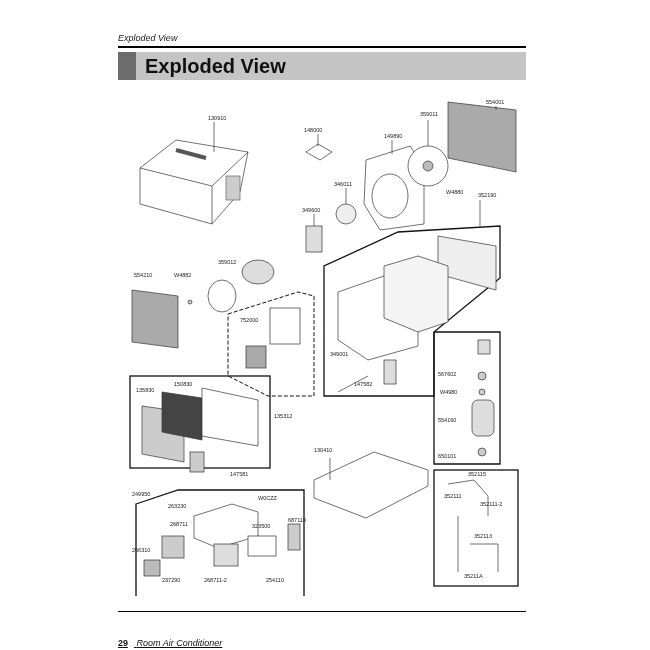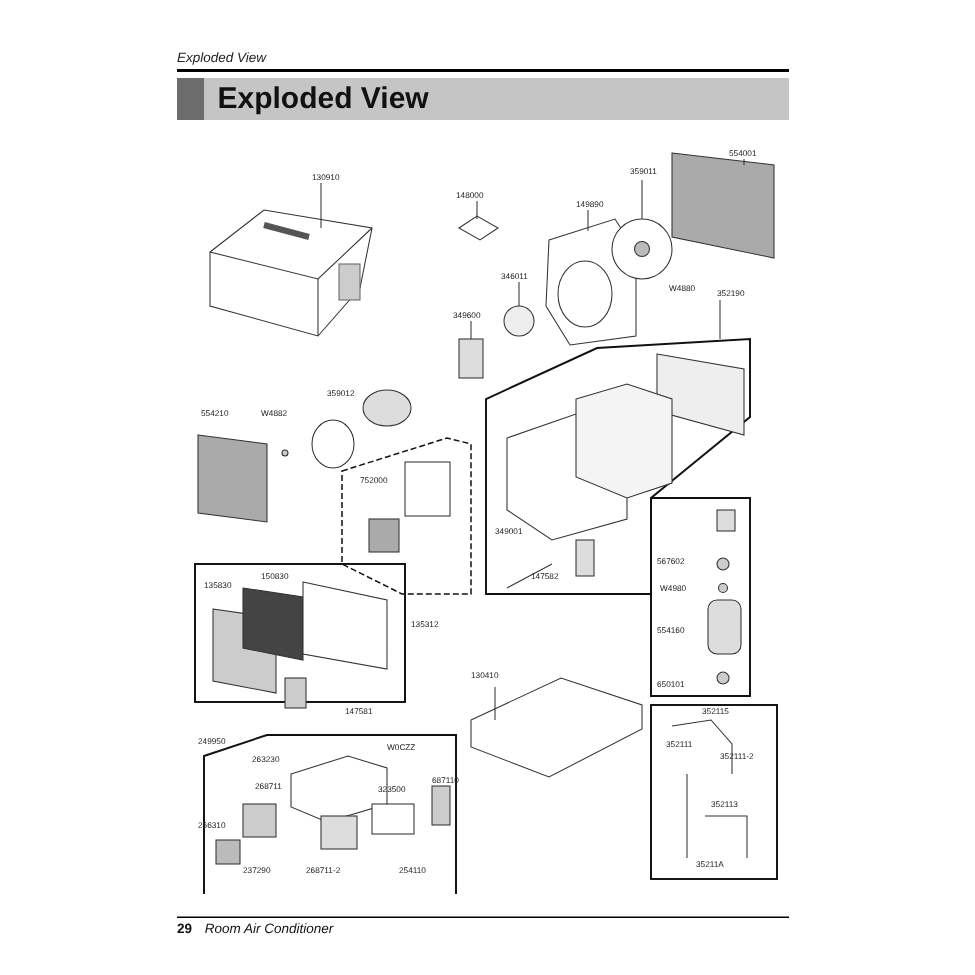--- a/index.html
+++ b/index.html
@@ -4,21 +4,21 @@
   <style>
     html, body { margin: 0; padding: 0; background: #ffffff; }
     body { width: 650px; height: 650px; position: relative; overflow: hidden; font-family: "Liberation Sans", sans-serif; color: #000; }
     .running-header { position: absolute; left: 118px; top: 33px; font-size: 9px; font-style: italic; color: #222; }
     .header-rule { position: absolute; left: 118px; top: 46px; width: 408px; height: 1.5px; background: #000; }
     .title-bar { position: absolute; left: 118px; top: 52px; width: 408px; height: 28px; background: #c6c5c6; }
     .title-accent { position: absolute; left: 0; top: 0; width: 18px; height: 28px; background: #6d6c6d; }
     .title-text { position: absolute; left: 27px; top: 3px; font-size: 20px; font-weight: bold; color: #111; }
     .diagram { position: absolute; left: 118px; top: 96px; width: 412px; height: 500px; }
     .footer-rule { position: absolute; left: 118px; top: 611px; width: 408px; height: 1px; background: #000; }
-    .footer { position: absolute; left: 118px; top: 614px; font-size: 9px; color: #111; }
+    .footer { position: absolute; left: 118px; top: 638px; font-size: 9px; color: #111; text-decoration: underline; }
     .footer .pg { font-weight: bold; margin-right: 6px; font-style: normal; }
     .footer .doc { font-style: italic; }
     svg text { font-family: "Liberation Sans", sans-serif; font-size: 5.5px; fill: #222; }
   </style>
 </head>
 <body>
 
 <div class="running-header">Exploded View</div>
 <div class="header-rule"></div>
 

